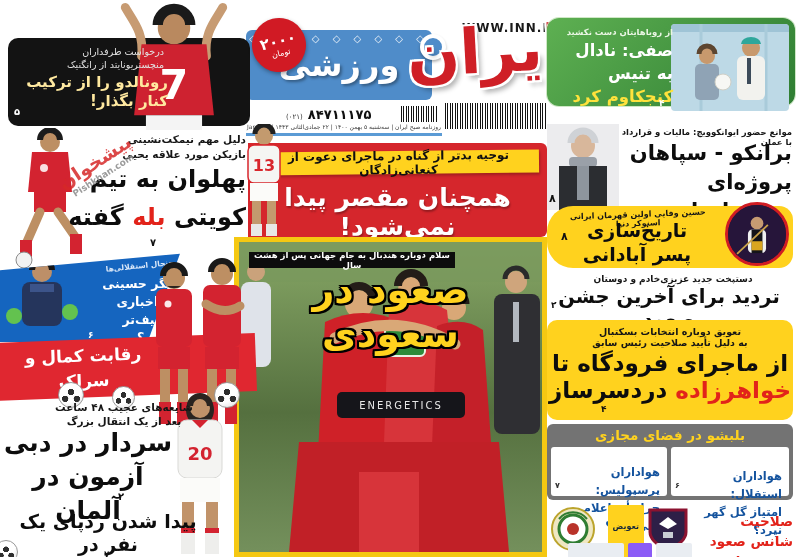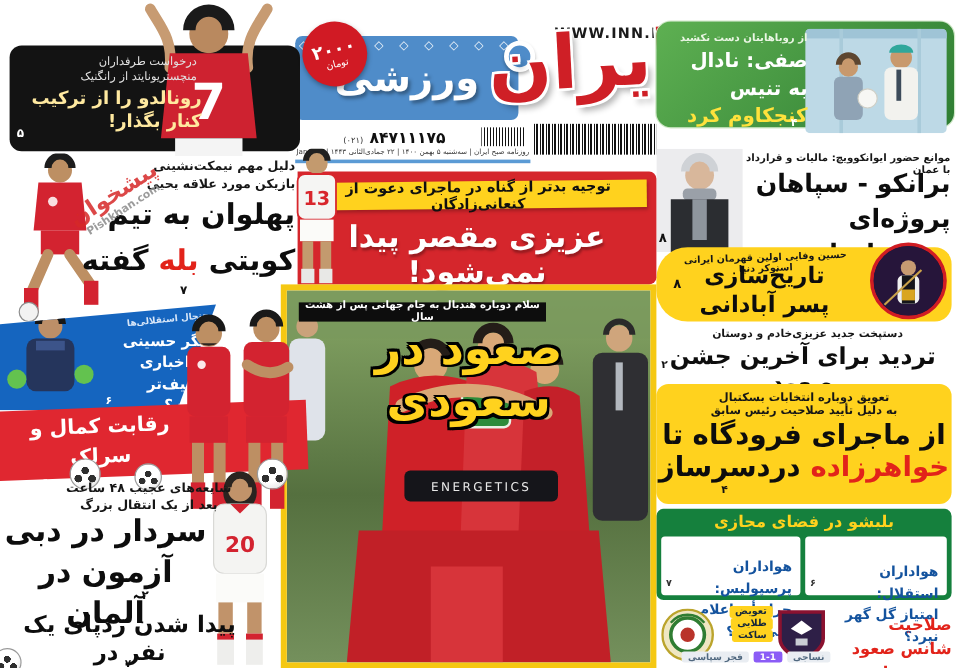--- a/index.html
+++ b/index.html
@@ -6,21 +6,21 @@
 html,body{background:#888}
 body{font-family:"DejaVu Sans","Liberation Sans",sans-serif}
 #page{position:relative;width:800px;height:557px;margin:0 auto;background:#fff;overflow:hidden}
 .abs{position:absolute}
 .fa{direction:rtl;unicode-bidi:embed}
 .r{text-align:right}.c{text-align:center}
 .kick{font-weight:800;color:#161616}
 .head{font-weight:900;color:#0d0d0d;letter-spacing:-.3px}
 .pg{font-weight:700;color:#111}
 .barcode{background:repeating-linear-gradient(90deg,#111 0 1px,#fff 1px 2px,#111 2px 3px,#fff 3px 5px);border:1px solid #fff}
-.chip{display:inline-block;padding:0 5px;border-radius:2px}
+.chip{display:inline-block;padding:17px 5px;border-radius:2px}
 .ball{border-radius:50%;border:1px solid #9a9a9a;
  background:radial-gradient(circle at 50% 38%,#2e2e2e 16%,transparent 17%),
  radial-gradient(circle at 26% 66%,#2e2e2e 13%,transparent 14%),
  radial-gradient(circle at 74% 66%,#2e2e2e 13%,transparent 14%),
  radial-gradient(circle at 35% 25%,#ffffff 55%,#d9d9d9);} 
 .outY{color:#ffd21e;text-shadow:-2px 0 #000,2px 0 #000,0 -2px #000,0 2px #000,-2px -2px #000,2px 2px #000,2px -2px #000,-2px 2px #000}
 .iranRed{color:#cf1f26;font-weight:900;
  text-shadow:2px 0 #fff,-2px 0 #fff,0 2px #fff,0 -2px #fff,2px 2px #fff,-2px -2px #fff,2px -2px #fff,-2px 2px #fff,4px 5px 5px rgba(0,0,0,.30)}
 .whiteCell{background:#fff;border-radius:3px;color:#14539e;font-weight:900}
 </style>
@@ -132,21 +132,21 @@
     <div class="fa c" style="font-size:9.5px;font-weight:800;color:#161616">به دلیل تأیید صلاحیت رئیس سابق</div>
     <div class="fa c head" style="margin-top:2px;font-size:23px">از ماجرای فرودگاه تا</div>
     <div class="fa c" style="font-size:23px;font-weight:900;margin-top:1px">
       <span style="color:#e2231a">خواهرزاده</span>
       <span> </span>
       <span style="color:#0d0d0d">دردسرساز</span>
     </div>
     <div class="pg" style="position:absolute;left:54px;top:84px;font-size:9px">۴</div>
   </div>
 
-  <div class="abs" style="left:547px;top:424px;width:246px;height:76px;background:#15803d;border-radius:6px">
+  <div class="abs" style="left:547px;top:424px;width:246px;height:76px;background:#737373;border-radius:6px">
     <div class="fa c" style="color:#ffd21e;font-size:13.5px;font-weight:900;margin-top:3px">بلبشو در فضای مجازی</div>
     <div class="whiteCell fa r" style="position:absolute;left:124px;top:23px;width:118px;height:49px;padding:20px 7px;font-size:11.5px;line-height:18px">
       <div>هواداران استقلال:</div>
       <div>امتیاز گل گهر نپرد؟</div>
       <div style="position:absolute;left:4px;bottom:1px;font-size:8px;color:#333">۶</div>
     </div>
     <div class="whiteCell fa r" style="position:absolute;left:4px;top:23px;width:116px;height:49px;padding:16px 7px;font-size:11.5px;line-height:18px">
       <div>هواداران پرسپولیس:</div>
       <div>چرا رأی اعلام نمی‌شود؟</div>
       <div style="position:absolute;left:4px;bottom:1px;font-size:8px;color:#333">۷</div>
@@ -176,21 +176,21 @@
   <div class="abs fa" style="left:552px;top:543px;width:140px;font-size:7.5px;display:flex;gap:4px;align-items:center">
     <span class="chip" style="background:#e9edf2;color:#50687f;font-weight:700">نساجی</span>
     <span class="chip" style="background:#8b5cf6;color:#fff;font-weight:700">1-1</span>
     <span class="chip" style="background:#e9edf2;color:#50687f;font-weight:700">فجر سپاسی</span>
   </div>
 
   <div class="abs" style="left:248px;top:143px;width:299px;height:94px;background:#d5262c;border-radius:0 6px 6px 0">
     <div class="fa c" style="position:absolute;left:10px;right:8px;top:8px;height:23px;background:#ffd21e;transform:rotate(-.6deg);display:flex;align-items:center;justify-content:center;box-shadow:1px 2px 3px rgba(0,0,0,.25)">
       <span style="font-size:12px;font-weight:900;color:#101010">توجیه بدتر از گناه در ماجرای دعوت از کنعانی‌زادگان</span>
     </div>
-    <div class="fa c" style="position:absolute;left:4px;right:4px;top:40px;color:#fff;font-size:25px;font-weight:900;text-shadow:1px 2px 2px rgba(0,0,0,.3)">عزیزی مقصر پیدا نمی‌شود!</div>
+    <div class="fa c" style="position:absolute;left:4px;right:4px;top:40px;color:#fff;font-size:25px;font-weight:900;text-shadow:1px 2px 2px rgba(0,0,0,.3)">همچنان مقصر پیدا نمی‌شود!</div>
   </div>
 
   <svg class="abs" style="left:226px;top:124px;z-index:3" width="72" height="114" viewBox="0 0 72 114">
     <circle cx="38" cy="12" r="9" fill="#c39a6e"></circle>
     <path d="M29 10 a9 9 0 0 1 18 0" fill="none" stroke="#20201f" stroke-width="5"></path>
     <rect x="22" y="21" width="32" height="38" rx="6" fill="#f5f5f3" stroke="#d8262c" stroke-width="1.5"></rect>
     <text x="38" y="47" font-size="16" fill="#d8262c" text-anchor="middle" font-weight="bold">13</text>
     <rect x="24" y="59" width="28" height="18" fill="#fbfbf9"></rect>
     <rect x="26" y="77" width="9" height="30" fill="#c39a6e"></rect>
     <rect x="41" y="77" width="9" height="30" fill="#c39a6e"></rect>

